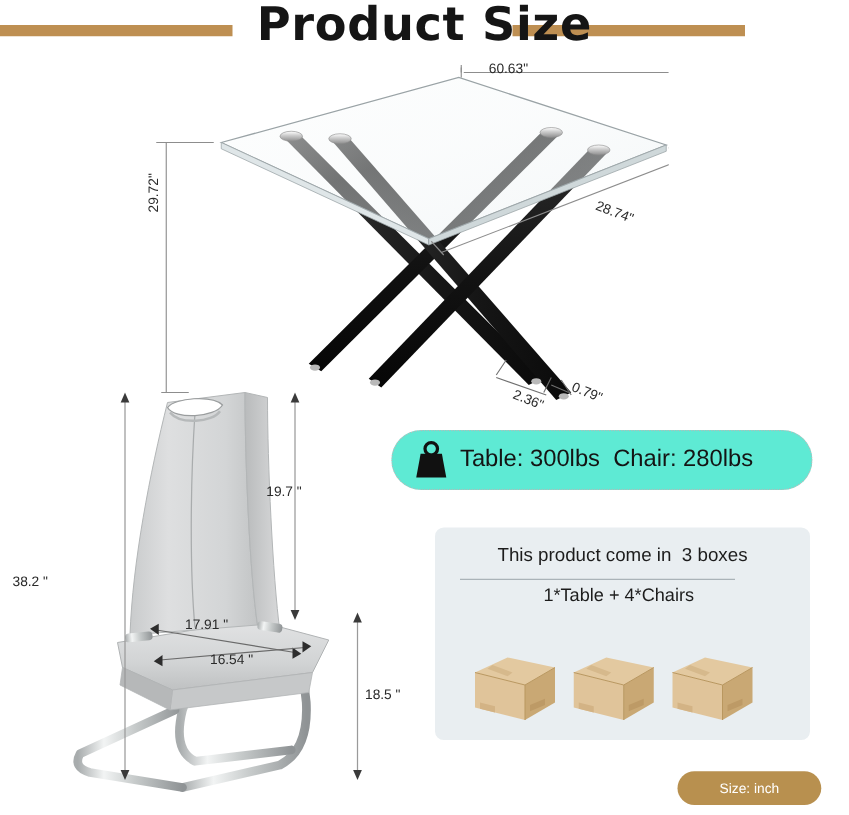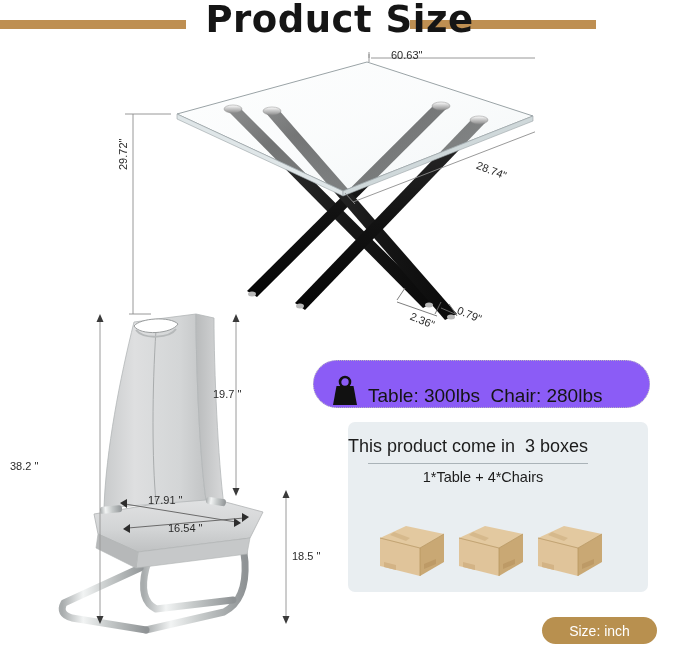--- a/index.html
+++ b/index.html
@@ -56,56 +56,56 @@
 
   
   #chair-illustration {
     position: absolute; left: 28px; top: 300px;
     width: 300px; height: 340px;
   }
   #chair-svg { position: absolute; left: 0; top: 0; }
 
   
   #weight-pill {
-    position: absolute; left: 313px; top: 360px;
+    position: absolute; left: 313px; top: 344px;
     width: 337px; height: 48px;
     border: 1.5px dotted #b9b9b9;
     border-radius: 24px;
-    background: #8b5cf6;
-    display: flex; align-items: flex-end;
+    background: #5eead4;
+    display: flex; align-items: center;
     padding-left: 14px;
   }
   #weight-icon { width: 34px; height: 32px; flex: 0 0 auto; margin-right: 6px; }
   #weight-text {
     font-size: 19px;
     color: #141414;
     font-family: "Liberation Sans", sans-serif;
     white-space: pre;
   }
 
   
   #boxes-panel {
     position: absolute; left: 348px; top: 422px;
     width: 300px; height: 170px;
     background: #e9eef1;
     border-radius: 7px;
   }
   #boxes-headline {
     position: absolute; left: 0; top: 14px; width: 300px;
-    text-align: left;
-    font-size: 18px;
+    text-align: center;
+    font-size: 15px;
     color: #1c1c1c;
     white-space: pre;
   }
   #boxes-divider {
     position: absolute; left: 20px; top: 41px;
     width: 220px; height: 1px; background: #aab3b8;
   }
   #boxes-subline {
-    position: absolute; left: 0; top: 47px; width: 270px;
+    position: absolute; left: 12px; top: 47px; width: 270px;
     text-align: center;
     font-size: 14.5px;
     color: #1c1c1c;
     white-space: pre;
   }
   #boxes-row {
     position: absolute; left: 28px; top: 78px;
     width: 250px; height: 80px;
     display: flex; gap: 7px; align-items: flex-end;
   }
@@ -113,21 +113,21 @@
 
   
   #size-pill {
     position: absolute; left: 542px; top: 617px;
     width: 115px; height: 27px;
     background: #b8904f;
     border-radius: 14px;
     display: flex; align-items: center; justify-content: center;
   }
   #size-pill-label {
-    font-size: 14px; color: #ffffff;
+    font-size: 11px; color: #ffffff;
     font-family: "Liberation Sans", sans-serif;
   }
 </style>
 </head>
 <body>
 
 <div id="header">
   <div class="rule left"></div>
   <div class="rule right"></div>
   <div id="page-title">Product Size</div>

